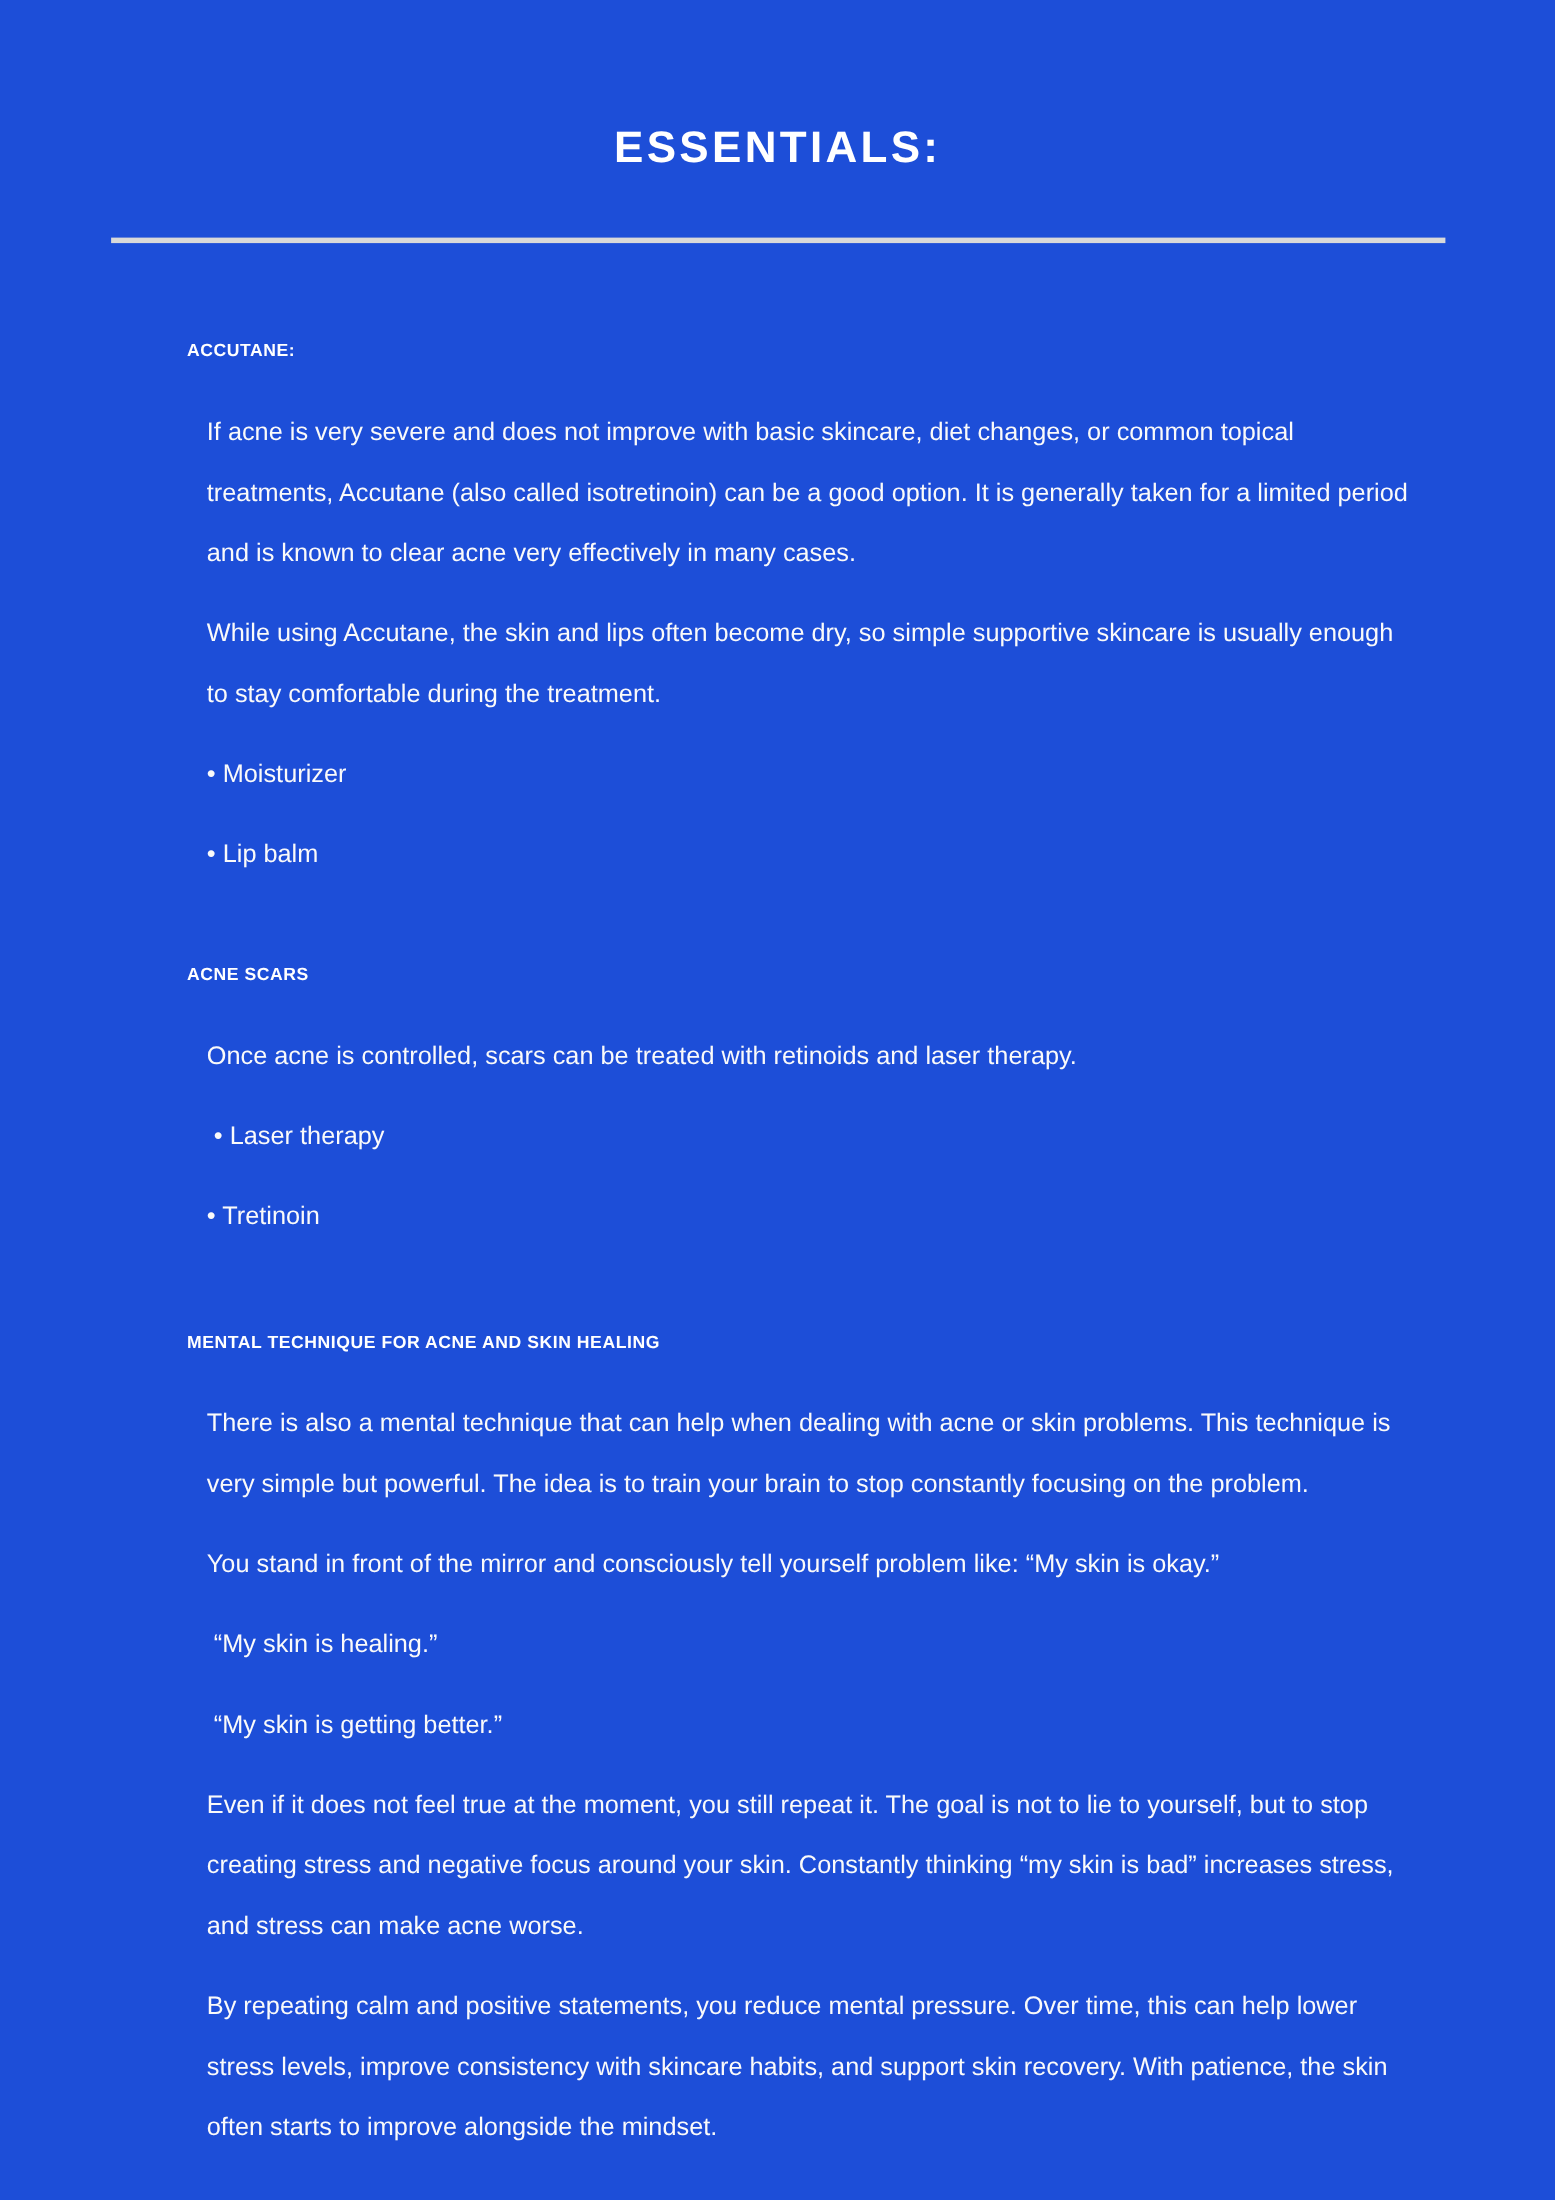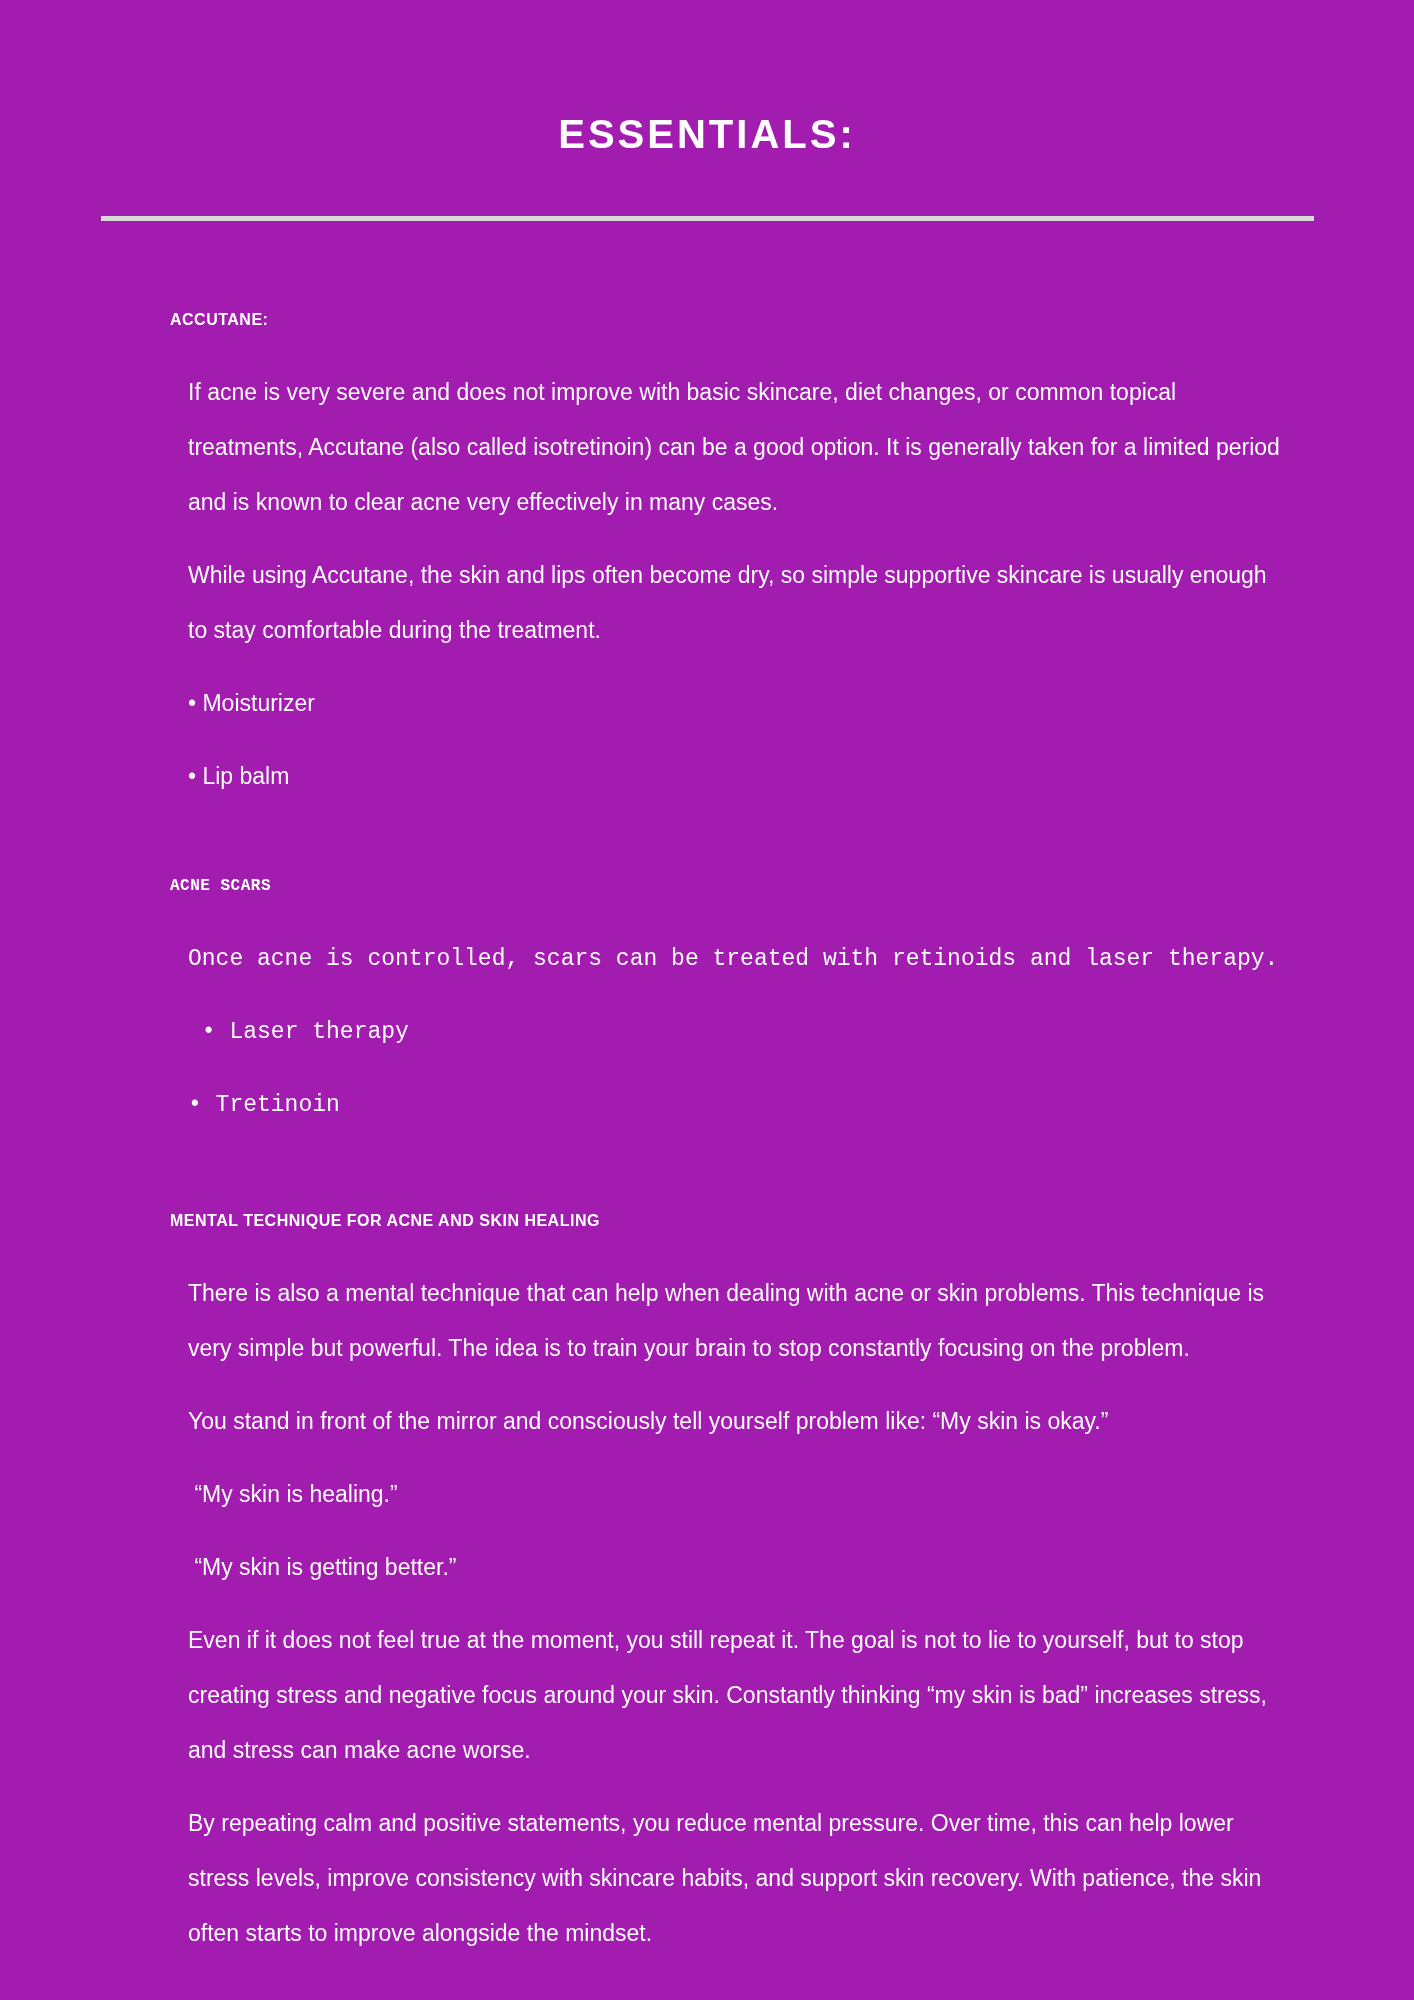--- a/index.html
+++ b/index.html
@@ -10,21 +10,21 @@
   body {
     width: 1414px;
     height: 2000px;
     overflow: hidden;
     font-family: "Liberation Sans", sans-serif;
     -webkit-font-smoothing: antialiased;
   }
   .page {
     width: 1414px;
     height: 2000px;
-    background: #a21caf;
+    background: #1d4ed8;
     position: relative;
   }
   h1.page-title {
     margin: 0;
     padding-top: 109px;
     text-align: center;
     color: #ffffff;
     font-size: 40px;
     line-height: 50px;
     font-weight: 700;
@@ -40,21 +40,21 @@
     margin-left: 170px;
     width: 1140px;
     padding-top: 71px;
     color: #fafafa;
     font-size: 23px;
     line-height: 55px;
   }
   .content section {
     margin: 0;
   }
-  .content section.sec-acne-scars { margin-top: 55px; font-family: Liberation Mono, monospace; }
+  .content section.sec-acne-scars { margin-top: 55px; }
   .content section.sec-mental     { margin-top: 60px; }
   .content h2 {
     margin: 0;
     font-size: 16px;
     line-height: 55px;
     font-weight: 700;
     color: #ffffff;
     letter-spacing: 0.5px;
   }
   .content p {

